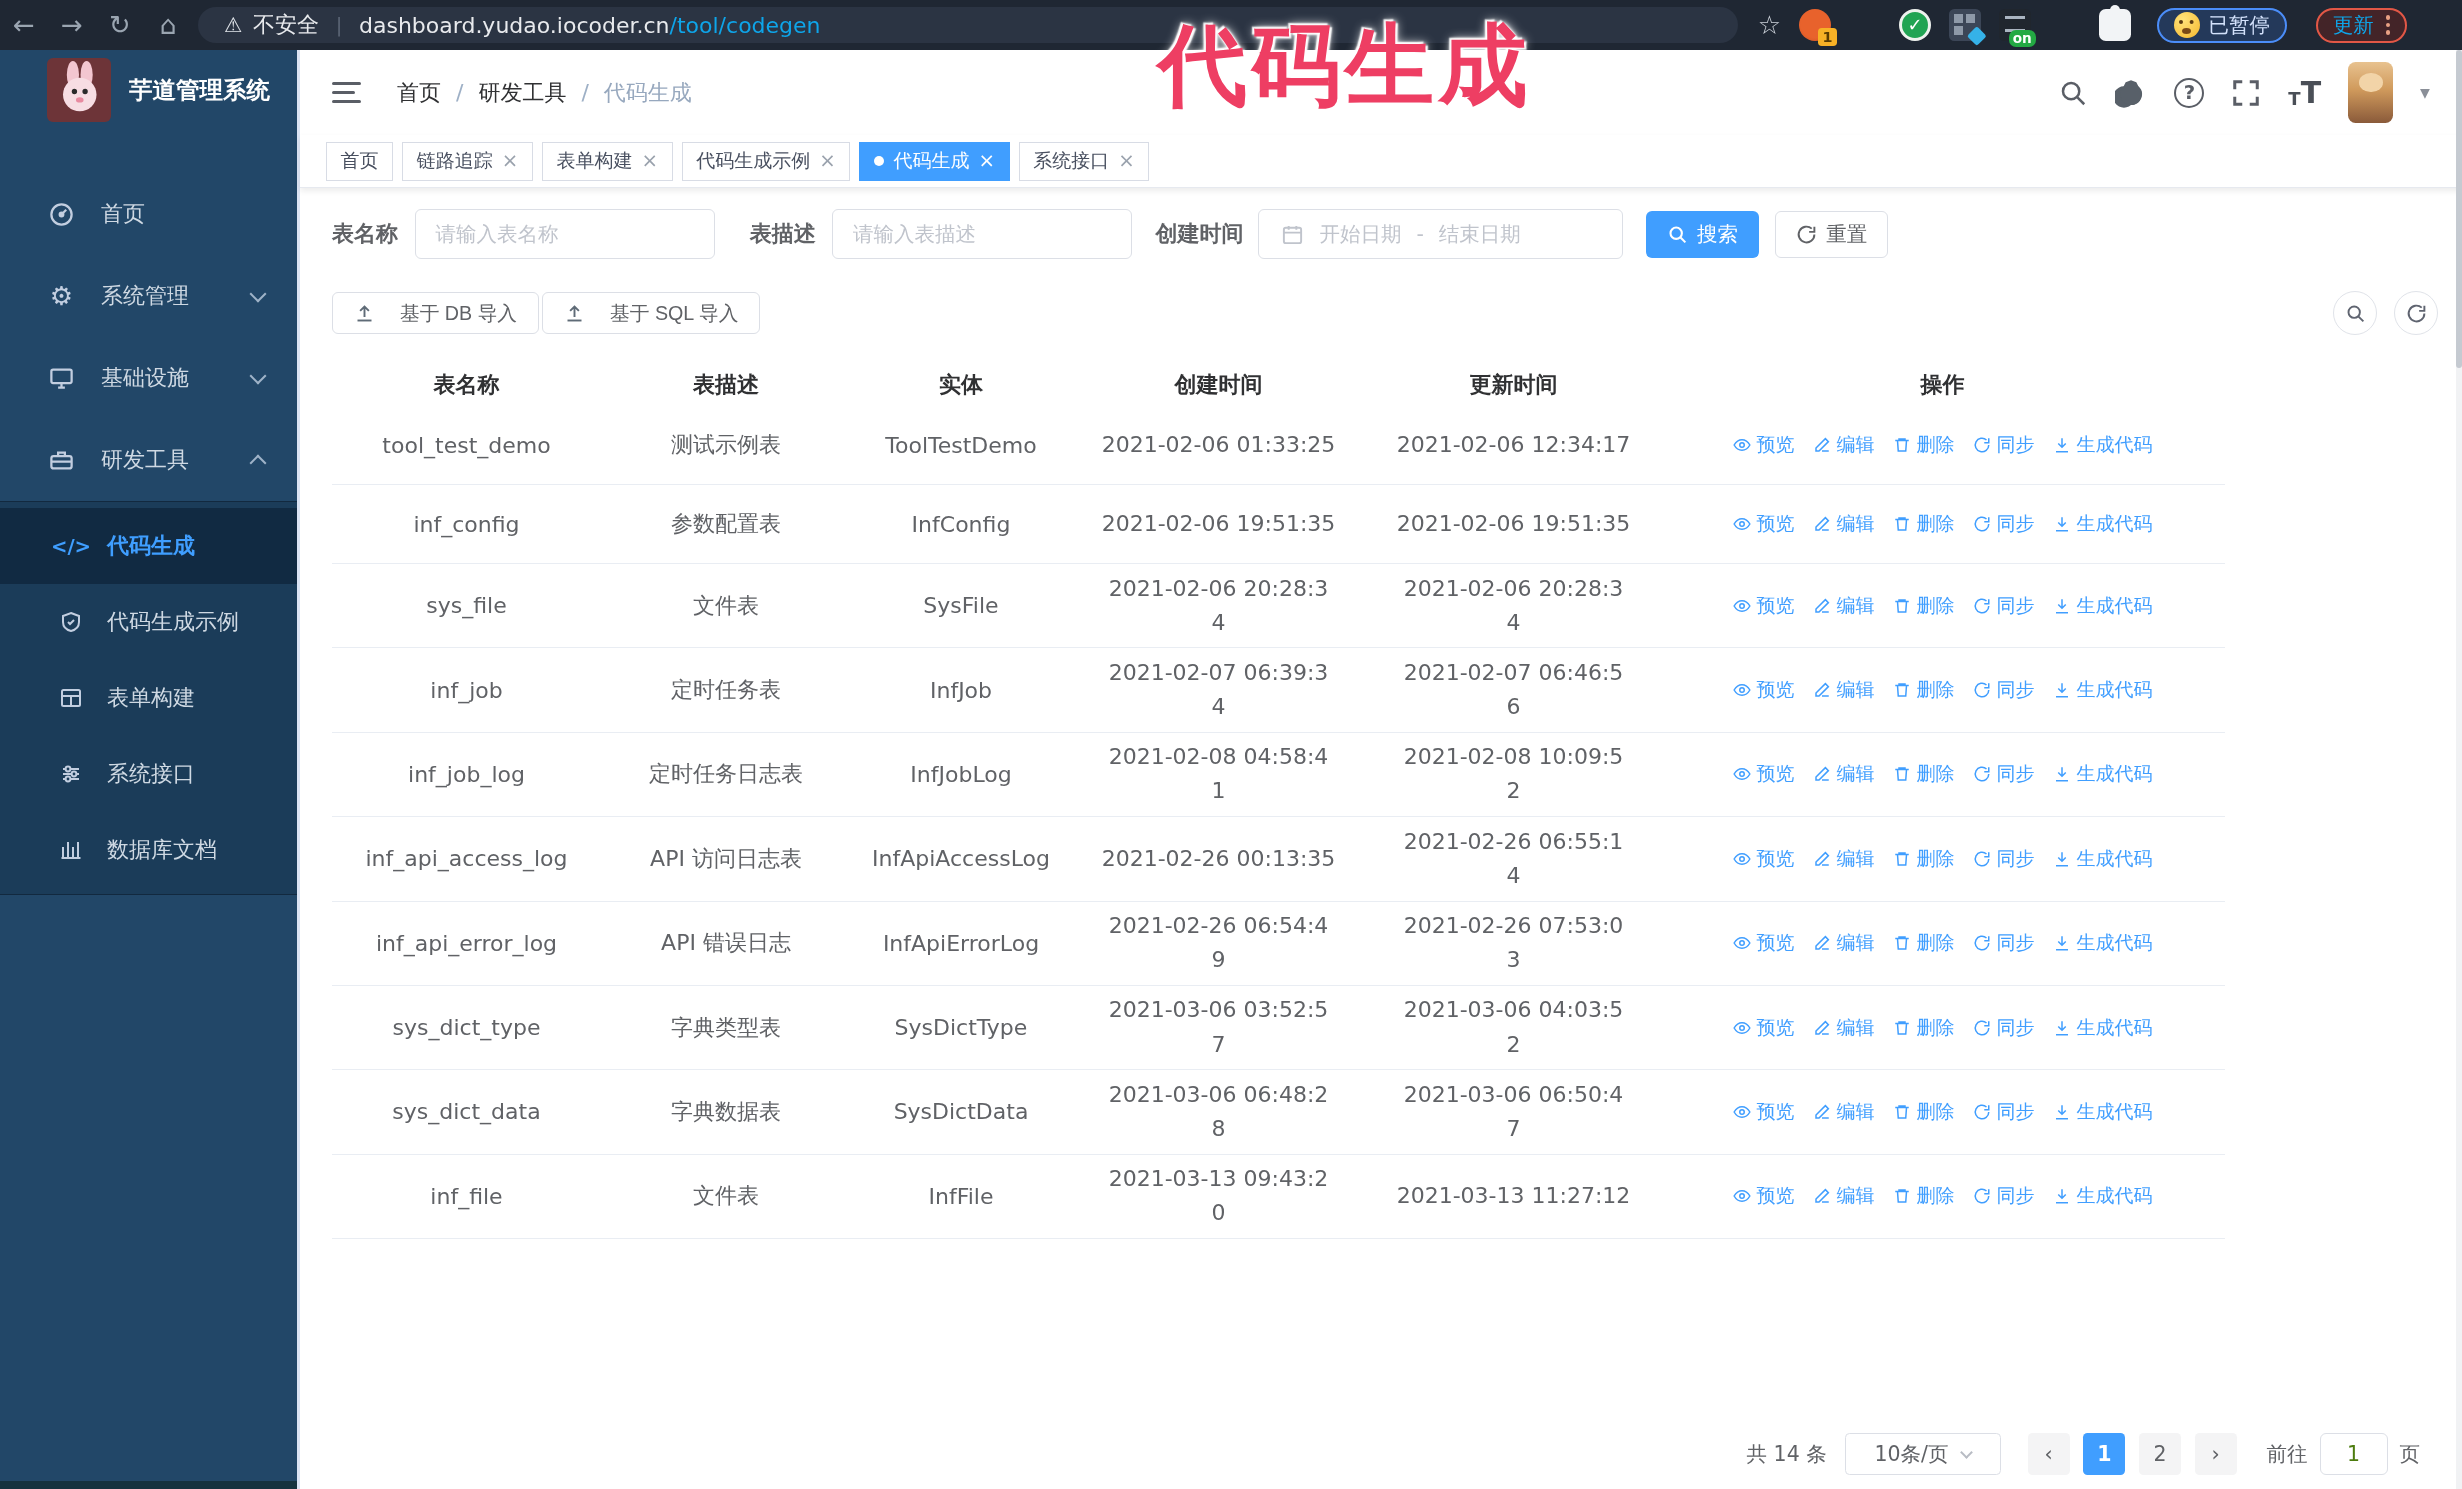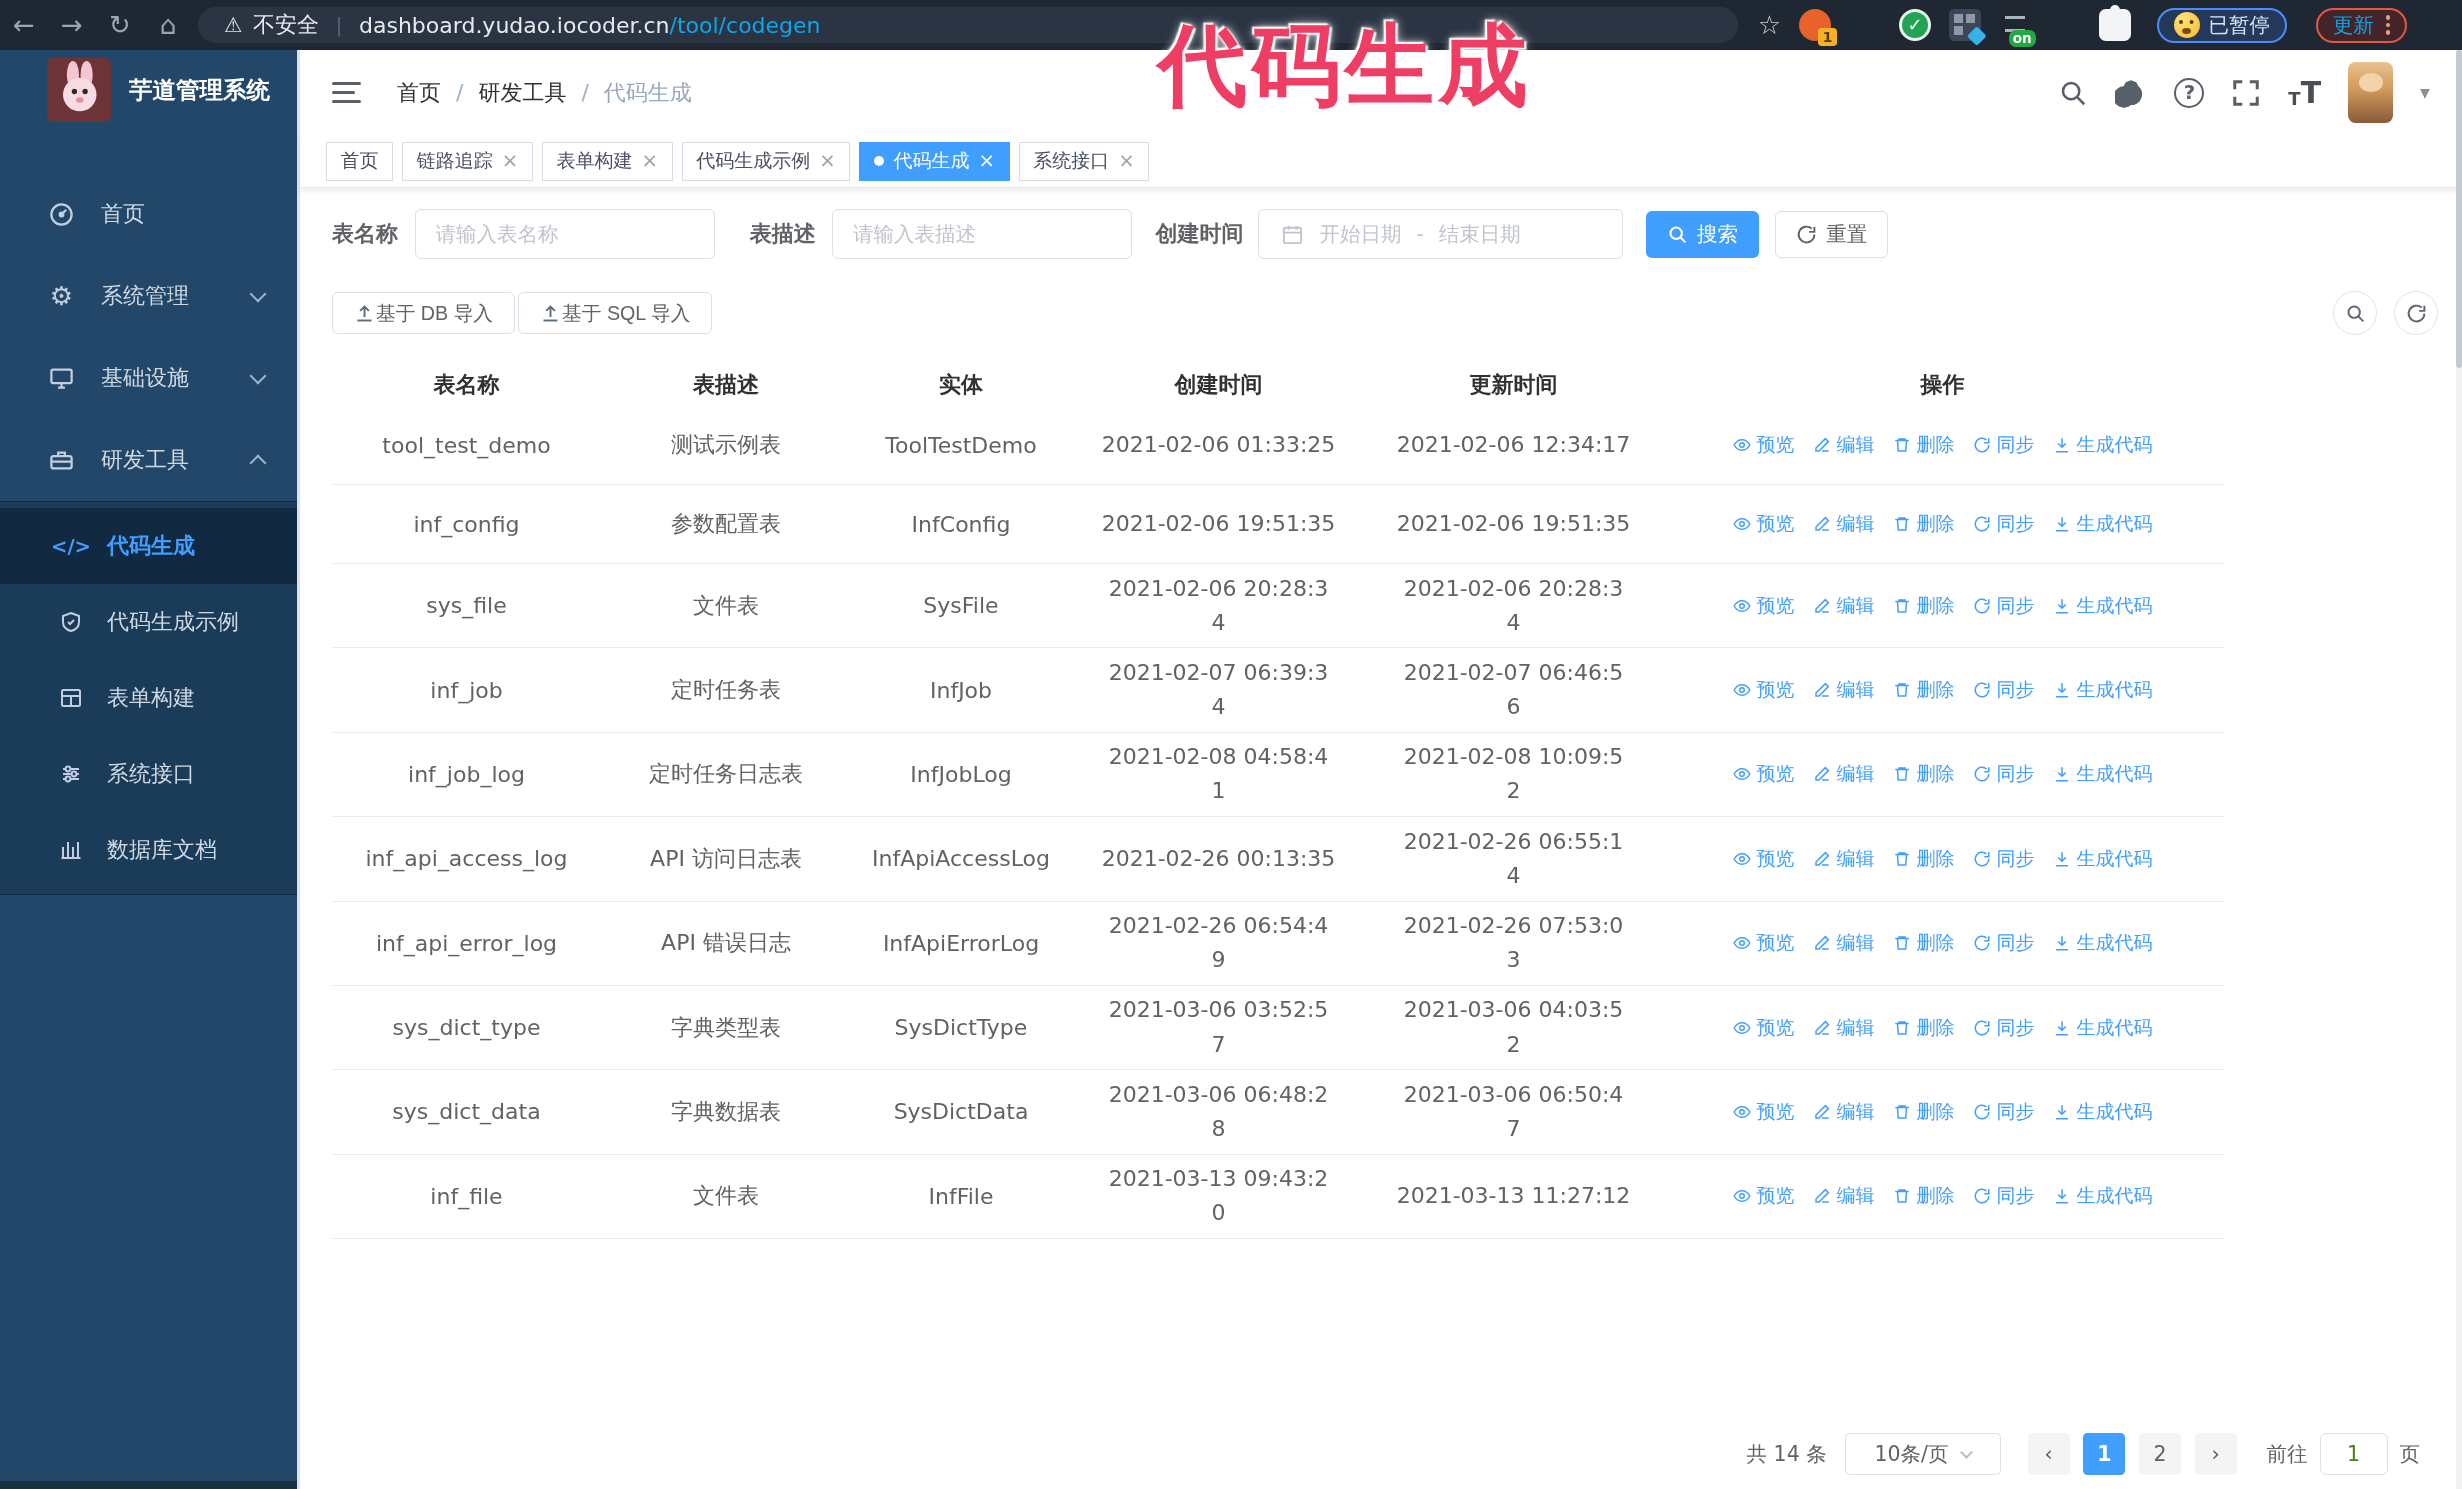--- a/index.html
+++ b/index.html
@@ -152,21 +152,21 @@
   .date-ph { color:#c0c4cc; font-size:20.5px; }
   .date-sep { color:#c0c4cc; font-size:20.5px; }
   .cal-ico { color:#c0c4cc; }
   .btn { height:47px; border-radius:6px; font-size:20.5px; display:flex; align-items:center;
     gap:9px; padding:0 19.7px; cursor:pointer; white-space:nowrap; border:1.5px solid transparent; }
   .btn-primary { background:#409eff; color:#fff; margin-left:23px; }
   .btn-plain { background:#fff; border-color:#dcdfe6; color:#606266; margin-left:16.7px; }
 
   .toolbar-row { display:flex; align-items:center; margin-bottom:29px; }
   .btn-outline { height:42px; border:1.5px solid #dcdfe6; border-radius:6px; background:#fff;
-    color:#606266; font-size:19.7px; display:flex; align-items:center; gap:1px; padding:0 21px; cursor:pointer; }
+    color:#606266; font-size:19.7px; display:flex; align-items:center; gap:25px; padding:0 21px; cursor:pointer; }
   .btn-outline + .btn-outline { margin-left:3px; }
   .btn-outline .b-ico { color:#5f6b77; }
   .round-btns { margin-left:auto; margin-right:24px; display:flex; gap:16.7px; }
   .circle-btn { width:44px; height:44px; border-radius:50%; border:1.5px solid #e0e3e9; background:#fff;
     color:#5f6470; display:flex; align-items:center; justify-content:center; cursor:pointer; }
 
   
   .table { width:1893px; font-size:22px; color:#606266; }
   .thead { display:flex; align-items:center; height:42px; font-weight:bold; color:#303133; }
   .th, .td { display:flex; align-items:center; justify-content:center; text-align:center; }

